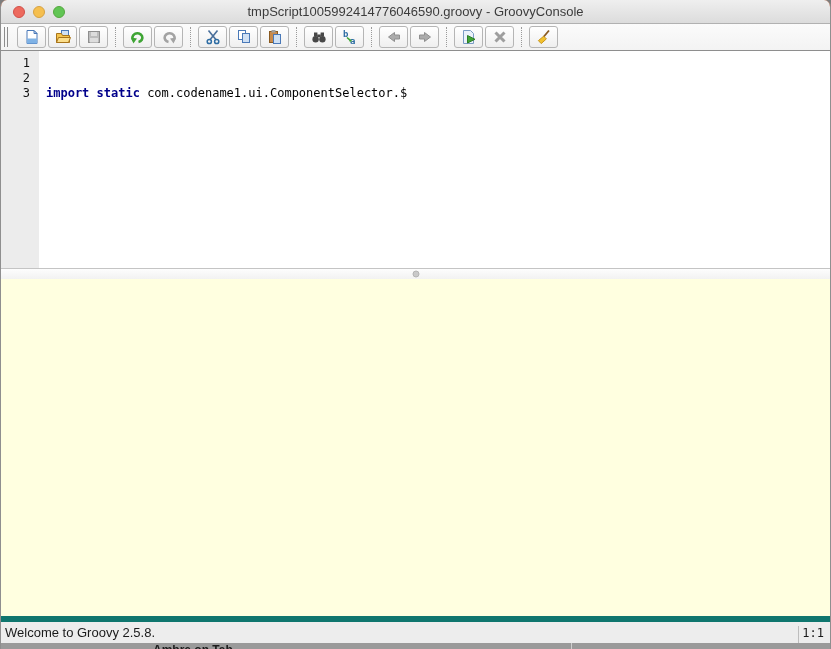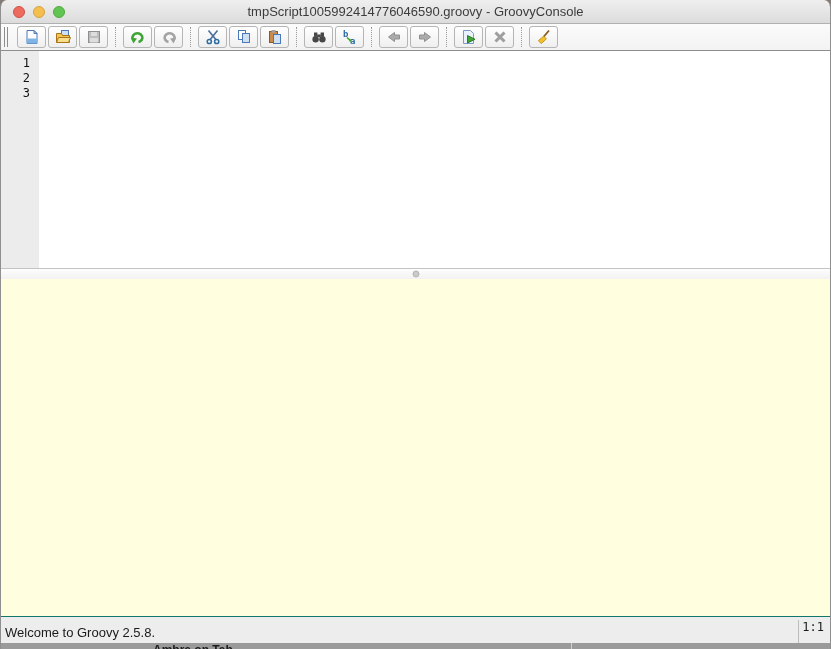--- a/index.html
+++ b/index.html
@@ -76,29 +76,29 @@
     width:7px; height:7px; border-radius:50%;
     background:#c9c9c9; border:1px solid #b4b4b4;
   }
 
   
   .output { flex:1 1 auto; background:#ffffe0; }
 
   
   .statusbar {
     flex:0 0 27px; height:27px;
-    background:#ededed; border-top:1px solid #0f766e;
-    display:flex; align-items:flex-start; justify-content:space-between;
+    background:#ededed; border-top:6px solid #0f766e;
+    display:flex; align-items:flex-end; justify-content:space-between;
     font-size:13px; color:#1a1a1a;
   }
   .status-msg { align-self:flex-end; padding:0 0 3px 4px; }
   .caret-cell {
     border-left:1px solid #bdbdbd;
     display:flex; align-items:flex-end; justify-content:flex-end;
-    width:32px; padding:0 6px 15px 0; margin-top:3px;
+    width:32px; padding:0 6px 3px 0; margin-top:3px;
     font-family:"DejaVu Sans Mono", monospace; font-size:12px;
   }
 
   
   .bottom-strip {
     flex:0 0 6px; height:6px; background:#9a9a9a;
     position:relative; overflow:hidden;
   }
   .bottom-strip .clipped-text {
     position:absolute; left:152px; top:1px;
@@ -274,20 +274,21 @@
     </button>
   </div>
 
   <div class="editor">
     <div class="gutter">
       <div>1</div>
       <div>2</div>
       <div>3</div>
     </div>
     <div class="code-pane">
+      <div><span class="tok-keyword">import static</span><span> com.codename1.ui.ComponentSelector.$</span></div>
     </div>
   </div>
 
   <div class="splitter">
     <span class="dot"></span>
   </div>
 
   <div class="output"></div>
 
   <div class="statusbar">

